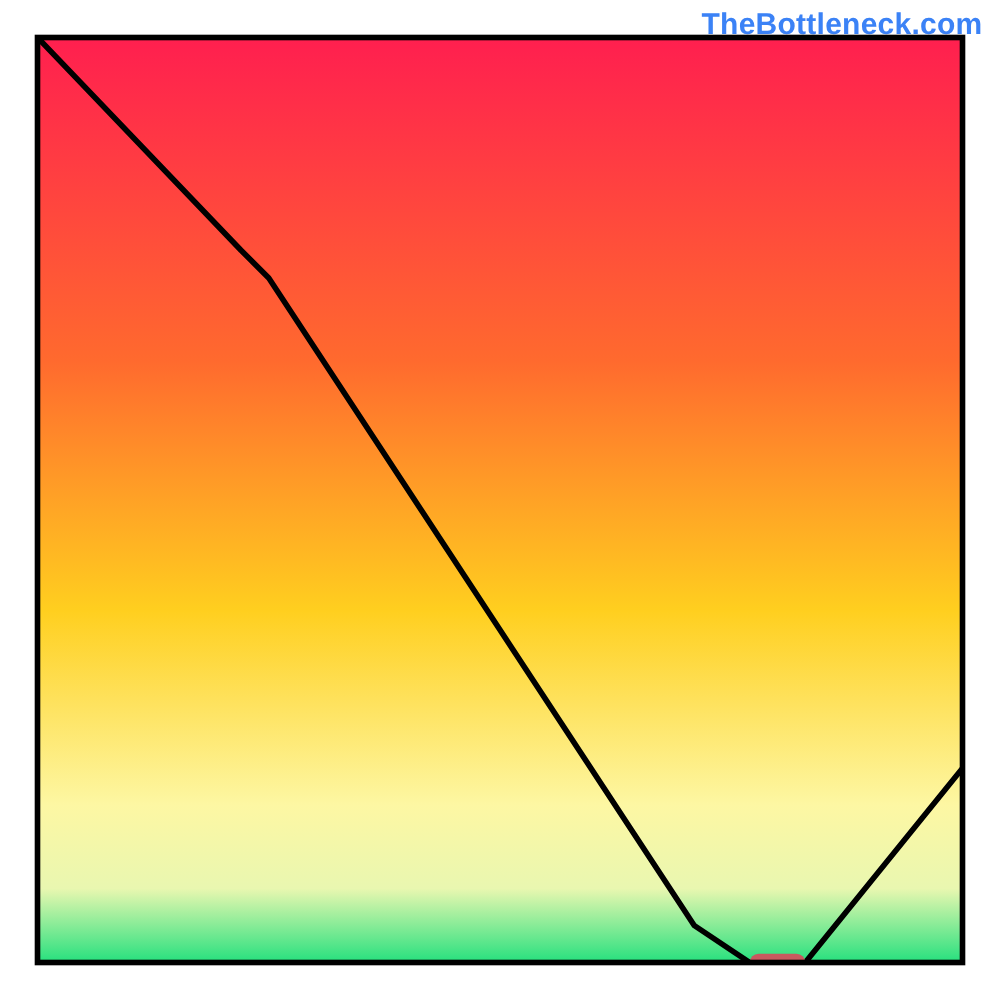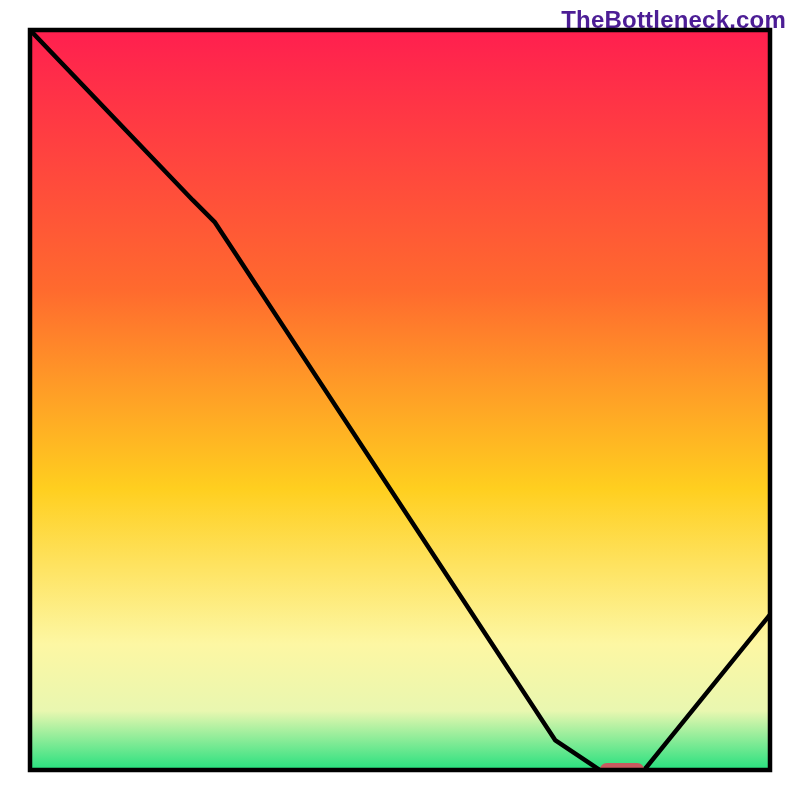--- a/index.html
+++ b/index.html
@@ -15,21 +15,21 @@
     position: relative;
     width: 800px;
     height: 800px;
   }
   .watermark {
     position: absolute;
     top: 6px;
     right: 14px;
     font-size: 24px;
     font-weight: 600;
-    color: #4c1d95;
+    color: #3b82f6;
     letter-spacing: 0.2px;
   }
   svg {
     position: absolute;
     top: 0;
     left: 0;
   }
 </style>
 </head>
 <body>

